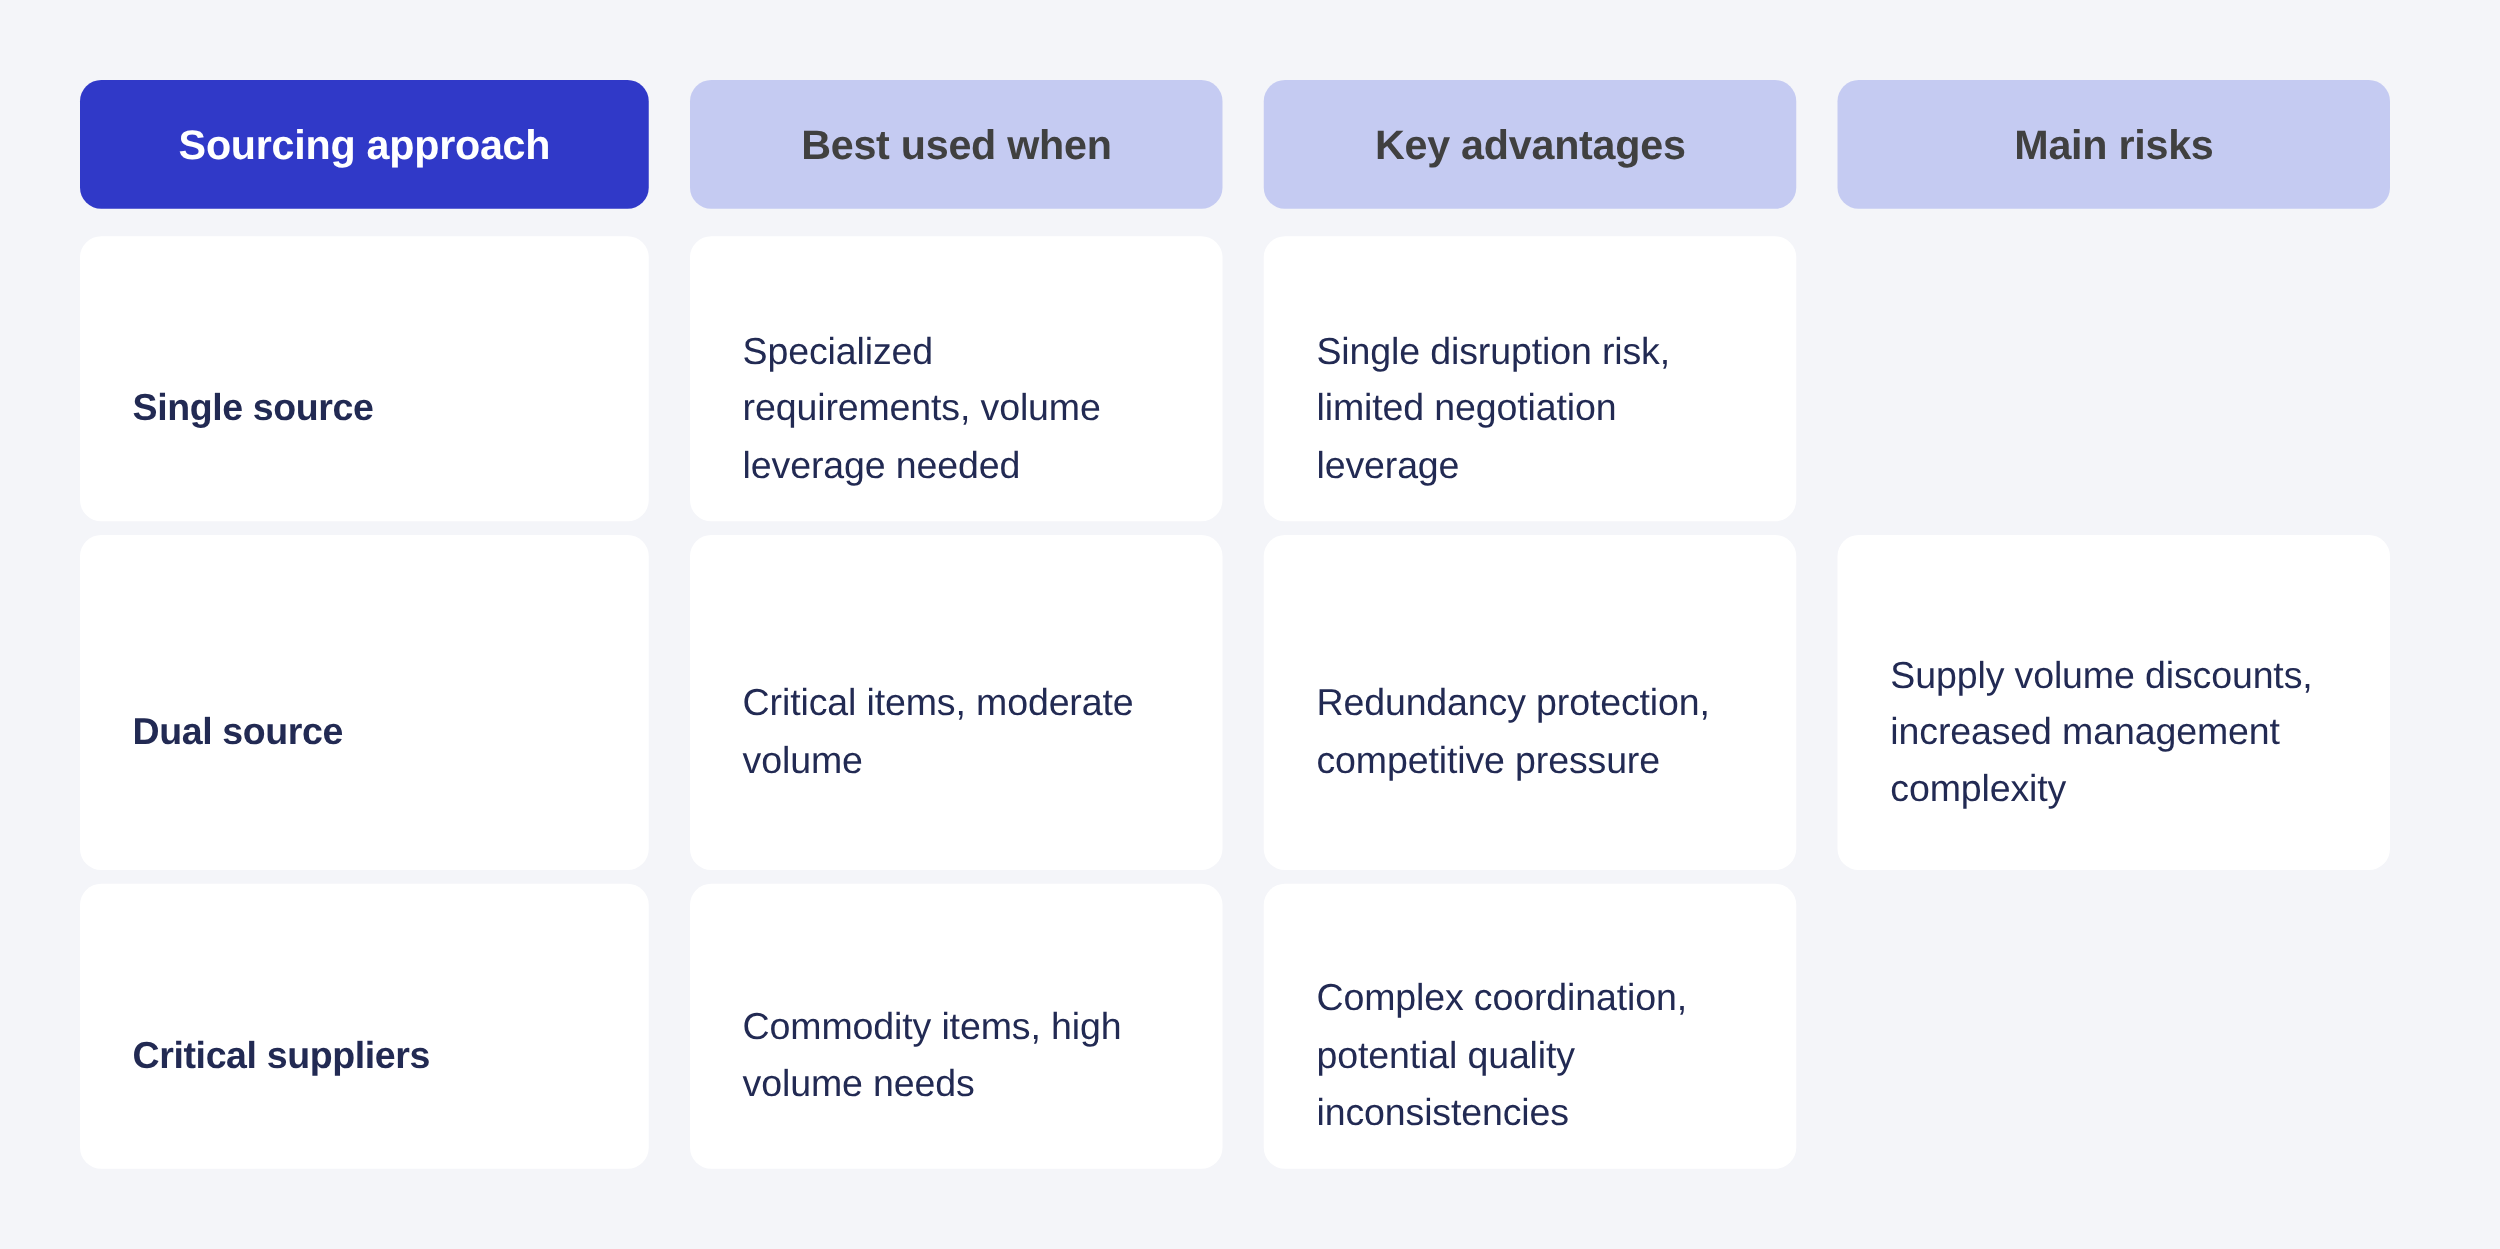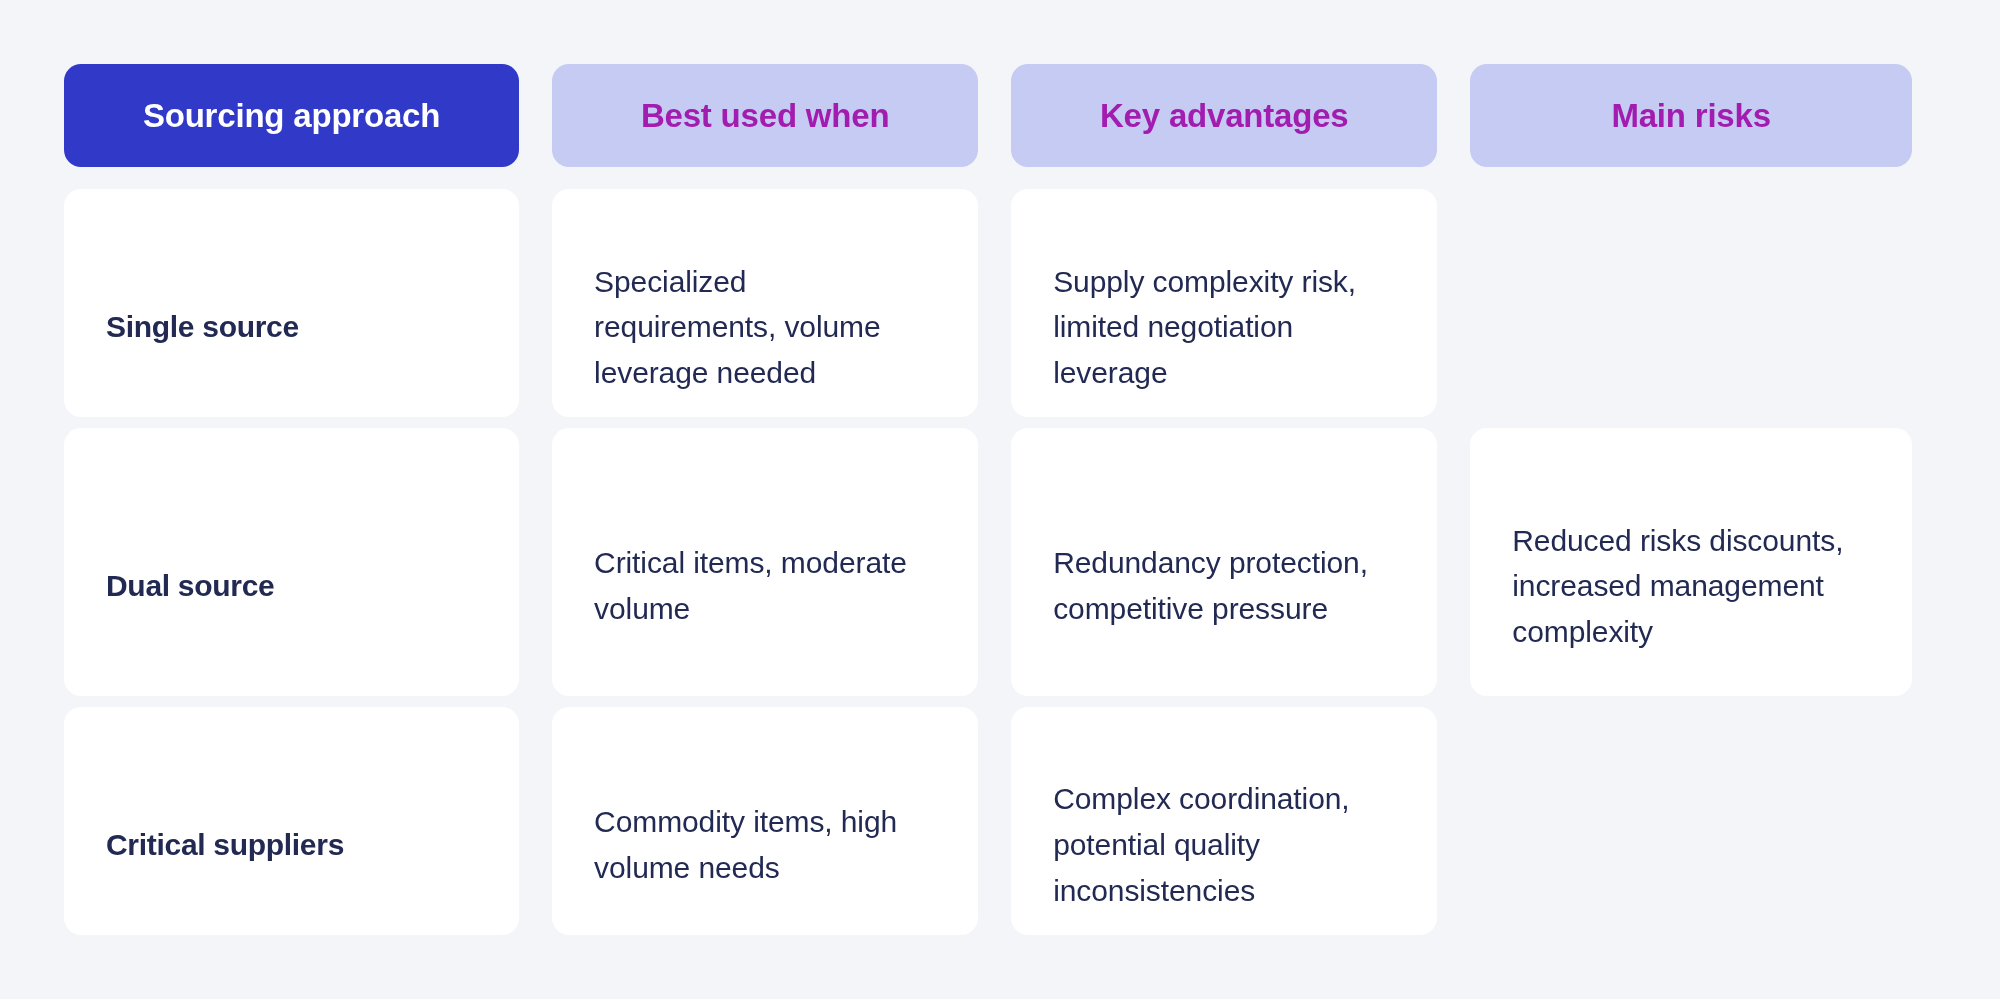--- a/index.html
+++ b/index.html
@@ -51,21 +51,21 @@
     font-weight: 600;
     letter-spacing: -0.2px;
     line-height: 1.2;
   }
   .header-cell.primary {
     background: #3039c8;
     color: #ffffff;
   }
   .header-cell.secondary {
     background: #c5cbf2;
-    color: #a21caf;
+    color: #404040;
   }
 
   
   .body-rows {
     flex: 1 1 auto;
     display: flex;
     flex-direction: column;
     row-gap: 11px;
   }
   .body-row {
@@ -131,36 +131,36 @@
   <div class="body-rows">
 
     <div class="grid-row body-row row-1">
       <div class="cell label-cell col-1">
         <span class="cell-text">Single source</span>
       </div>
       <div class="cell text-cell col-2">
         <span class="cell-text">Specialized requirements, volume leverage needed</span>
       </div>
       <div class="cell text-cell col-4">
-        <span class="cell-text">Supply complexity risk, limited negotiation leverage</span>
+        <span class="cell-text">Single disruption risk, limited negotiation leverage</span>
       </div>
     </div>
 
     <div class="grid-row body-row row-2">
       <div class="cell label-cell col-1">
         <span class="cell-text">Dual source</span>
       </div>
       <div class="cell text-cell col-2">
         <span class="cell-text">Critical items, moderate volume</span>
       </div>
       <div class="cell text-cell col-3">
         <span class="cell-text">Redundancy protection, competitive pressure</span>
       </div>
       <div class="cell text-cell col-4">
-        <span class="cell-text">Reduced risks discounts, increased management complexity</span>
+        <span class="cell-text">Supply volume discounts, increased management complexity</span>
       </div>
     </div>
 
     <div class="grid-row body-row row-3">
       <div class="cell label-cell col-1">
         <span class="cell-text">Critical suppliers</span>
       </div>
       <div class="cell text-cell col-2">
         <span class="cell-text">Commodity items, high volume needs</span>
       </div>

